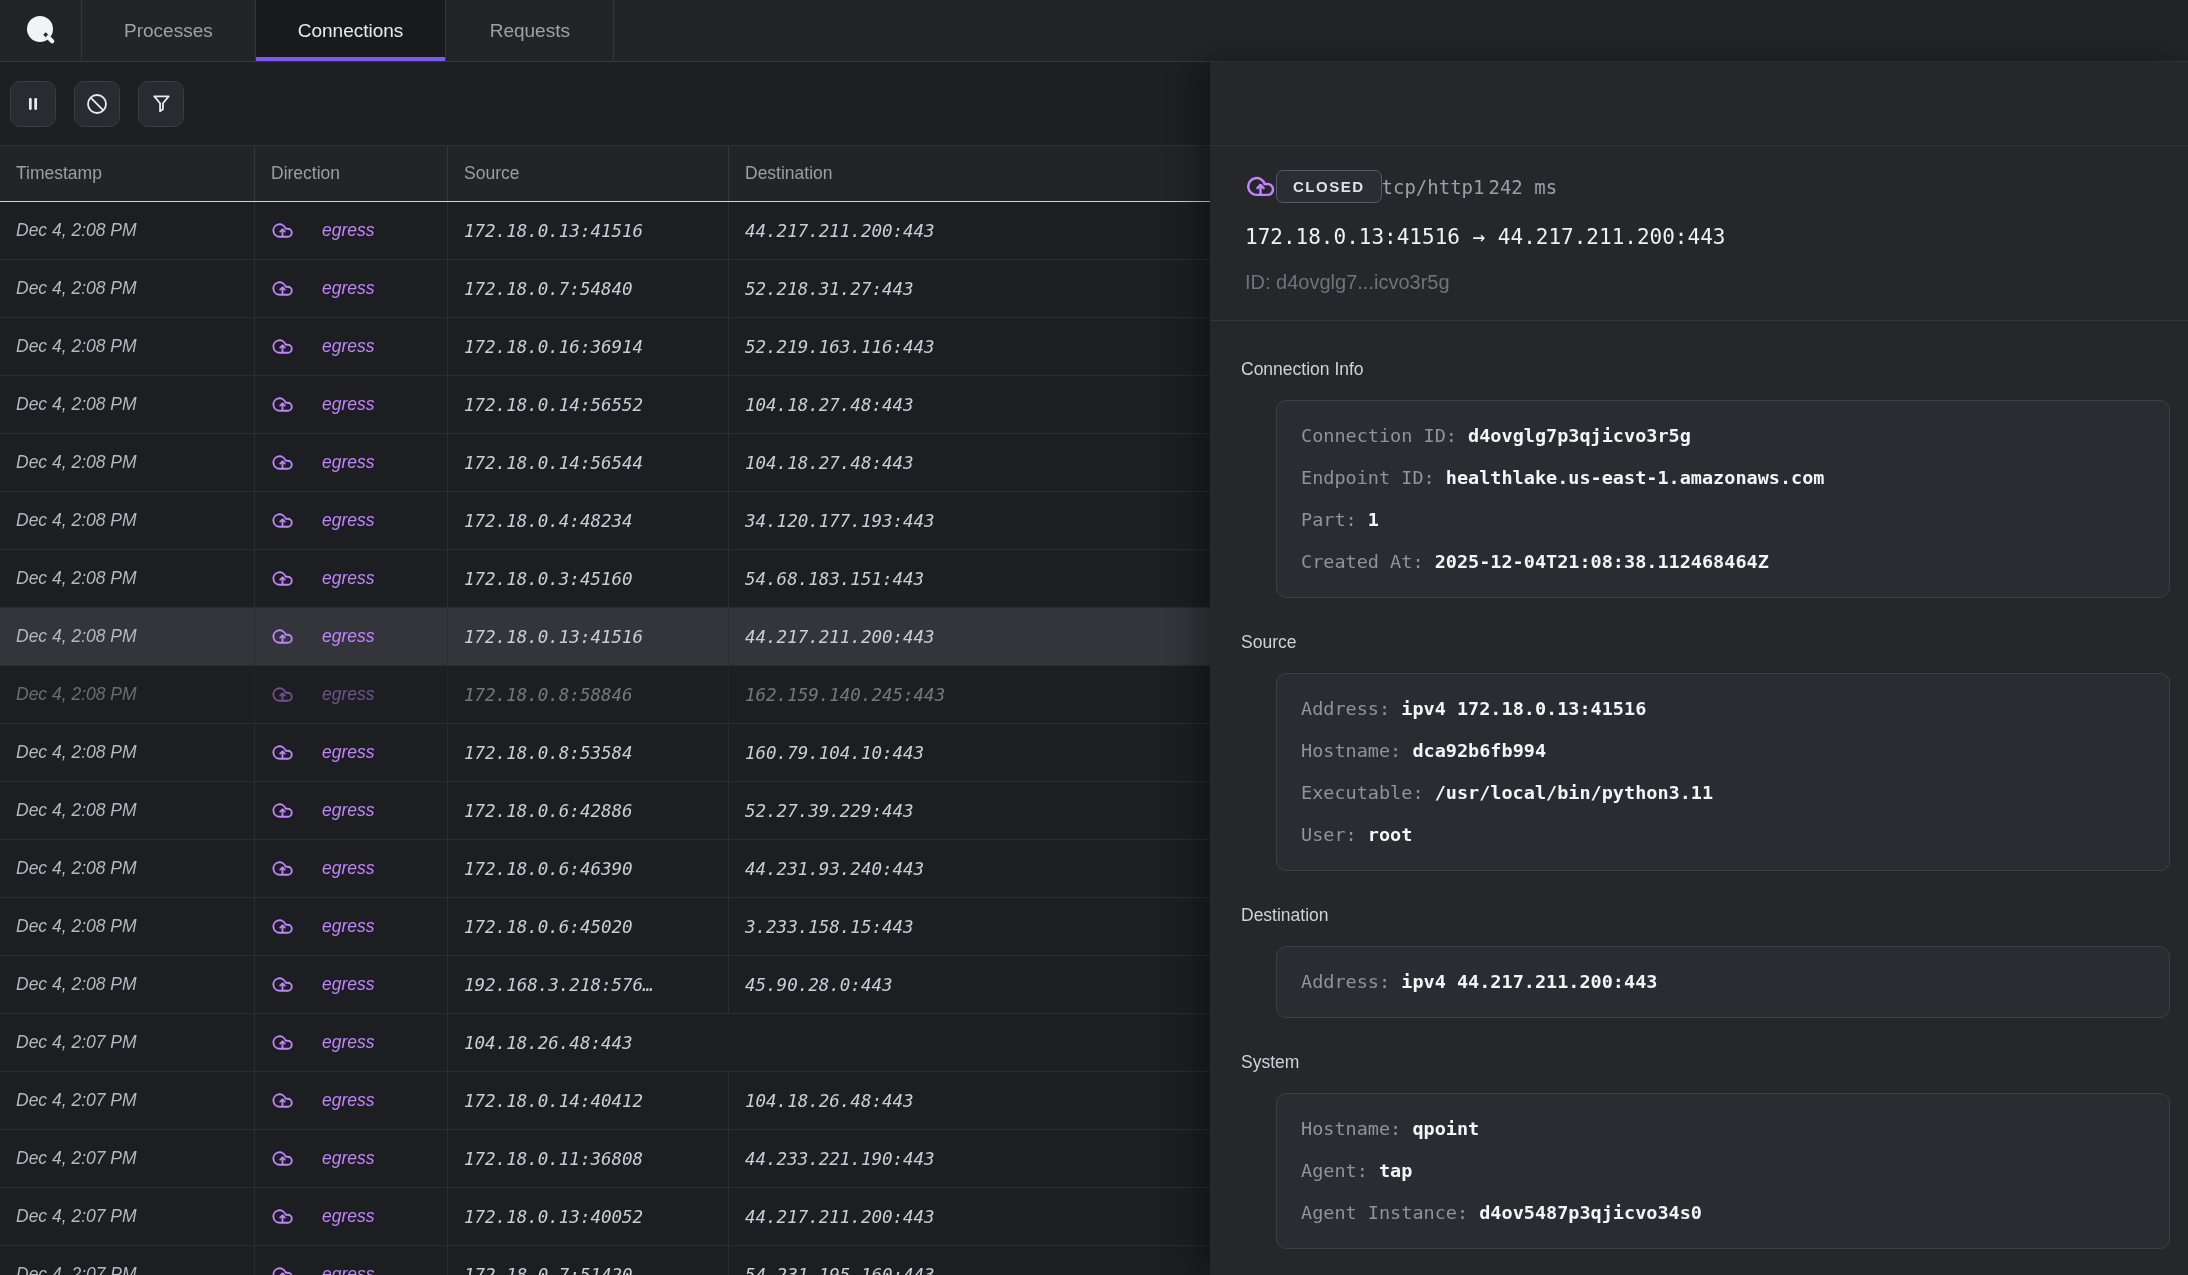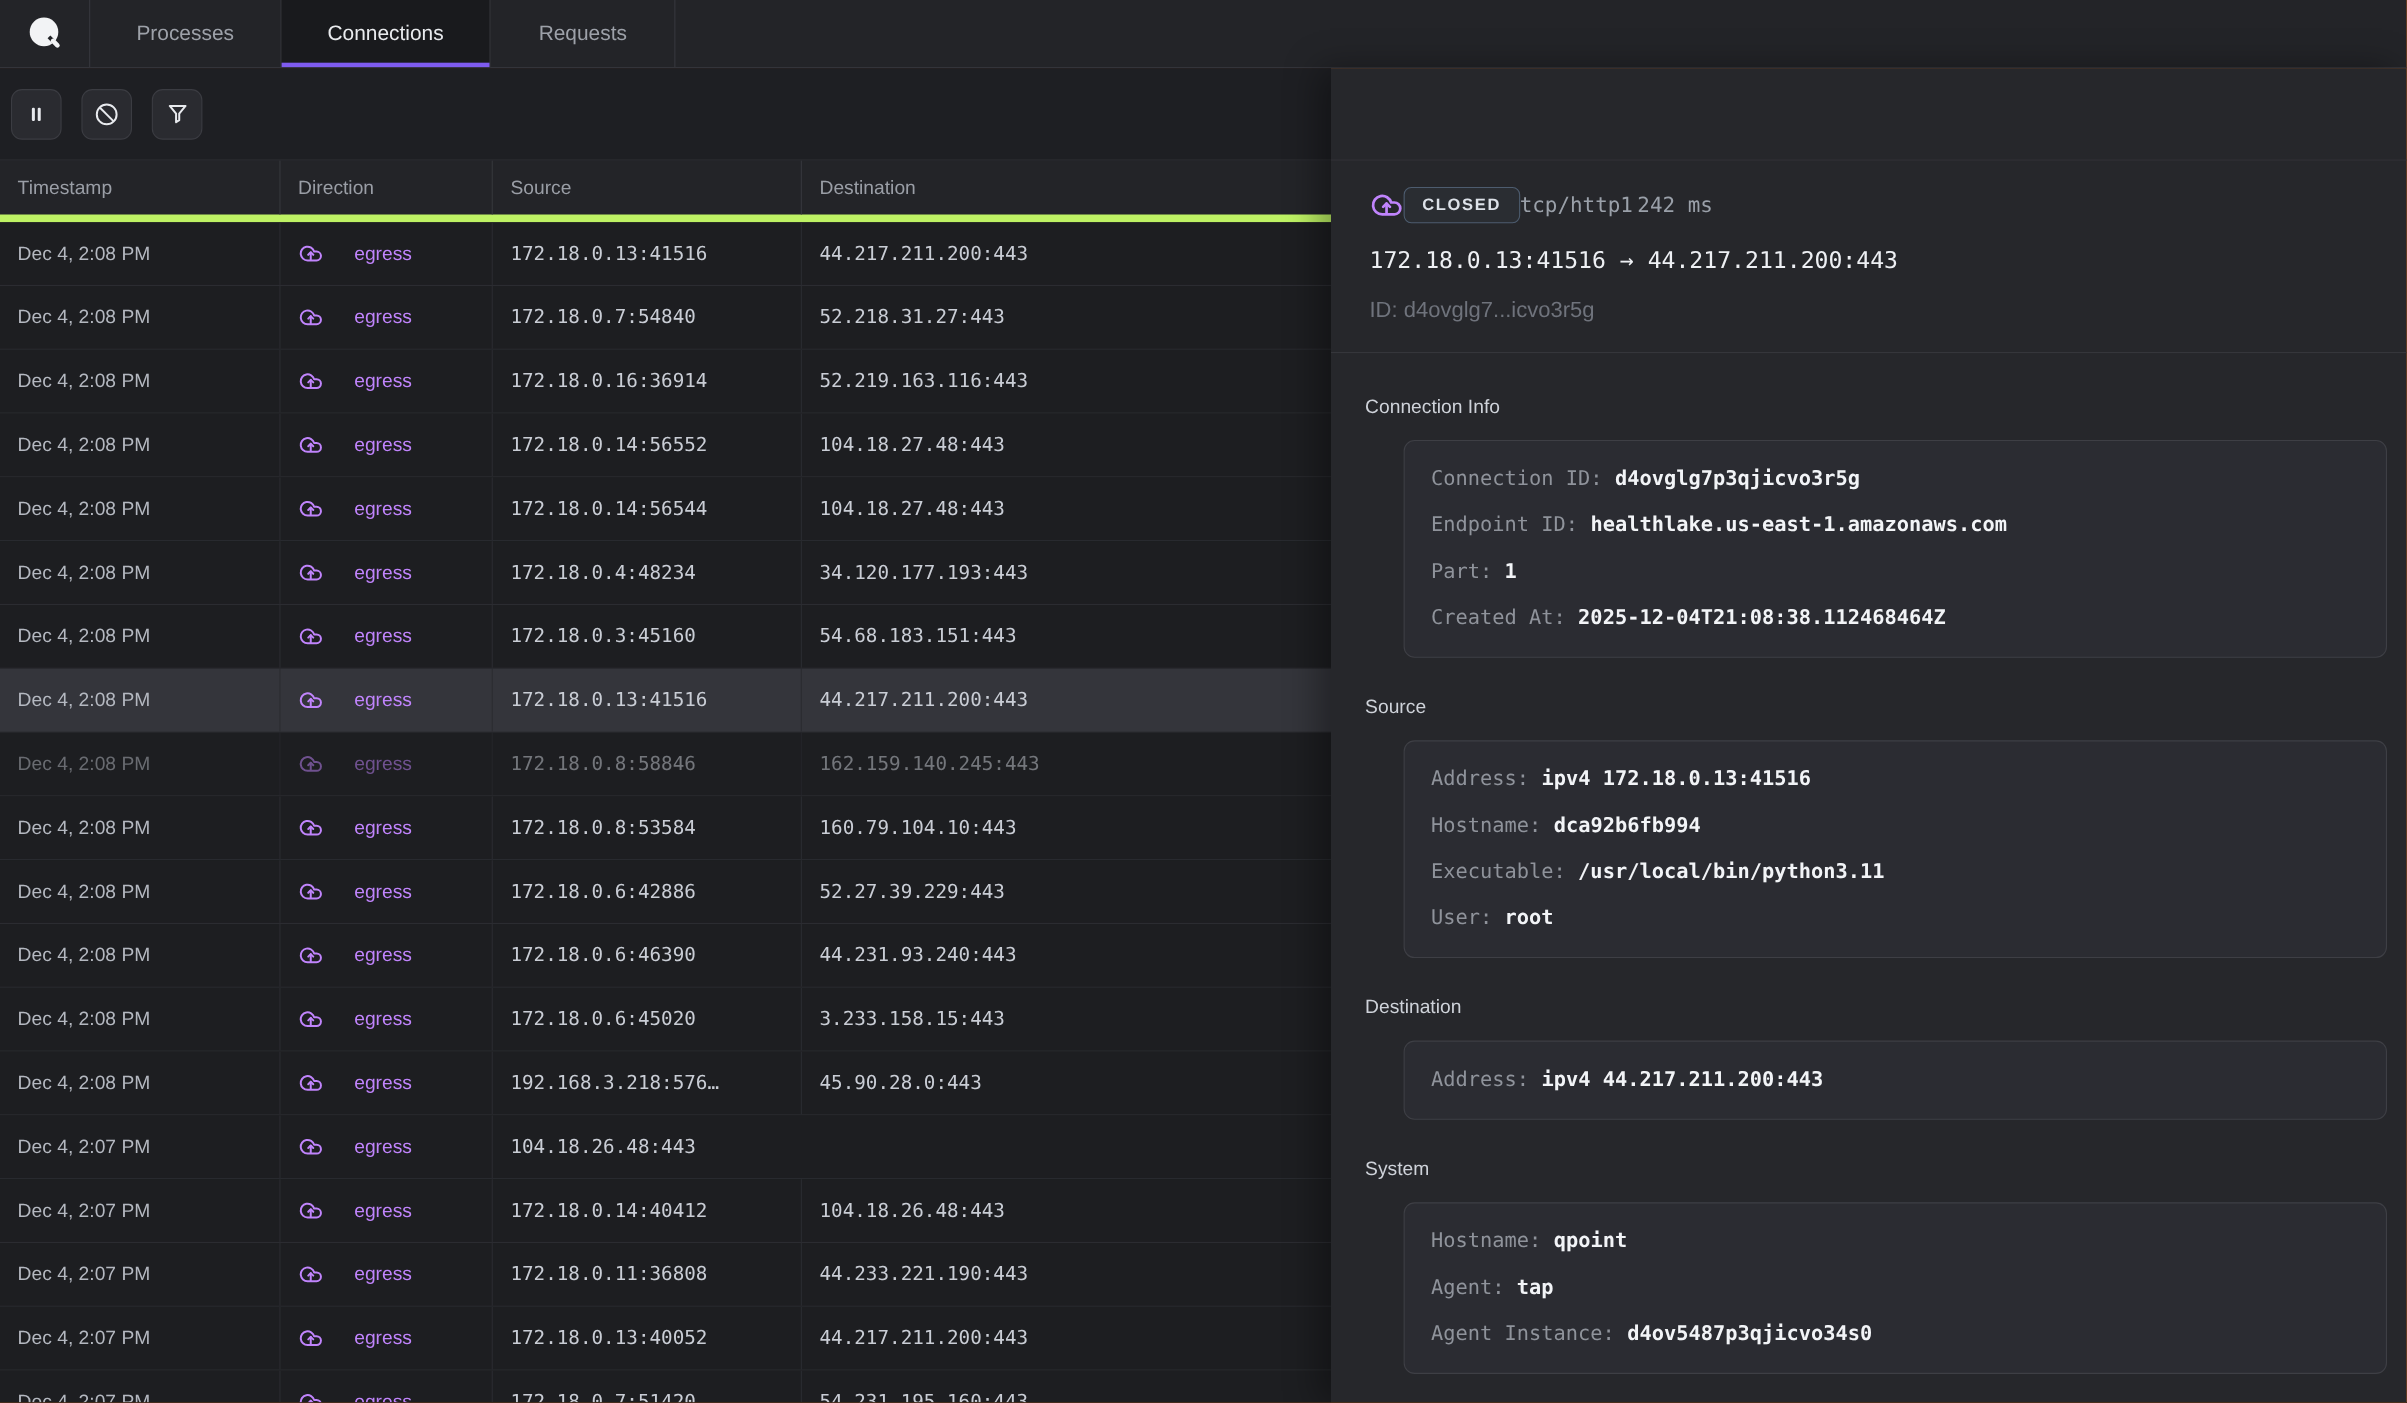--- a/index.html
+++ b/index.html
@@ -20,24 +20,24 @@
   
   .content { flex:1; display:flex; min-height:0; }
   .left { width:1210px; flex-shrink:0; display:flex; flex-direction:column; background:#1d1e21; min-height:0; }
   
   .toolbar { height:84px; flex-shrink:0; border-bottom:1px solid #2f3035; background:#1e1f23;
              display:flex; align-items:center; padding-left:10px; gap:18px; }
   .tbtn { width:46px; height:46px; border-radius:10px; background:#2a2b30; border:1px solid #3b3c42;
           display:flex; align-items:center; justify-content:center; color:#e8eaee; cursor:pointer; }
   
   .thead { height:56px; flex-shrink:0; display:grid; grid-template-columns:255px 193px 281px 1fr;
-           background:#232428; border-bottom:7px solid #bef264; }
+           background:#232428; border-bottom:1px solid #bef264; }
   .th { display:flex; align-items:center; padding-left:16px; font-size:17.5px; color:#9a9ea6; border-right:1px solid #36373c; }
   .th:last-child { border-right:none; }
-  .rows { flex:1; overflow:hidden; }
+  .rows { flex:1; overflow:hidden;font-style:italic; }
   .row { height:58px; display:grid; grid-template-columns:255px 193px 281px 1fr;
          border-bottom:1px solid #2b2c31; background:#1d1e21; cursor:pointer; }
   .row.selected { background:#34353b; }
   .row.dim .cell { opacity:.5; }
   .cell { display:flex; align-items:center; padding-left:16px; border-right:1px solid #2b2c31;
           font-size:17.5px; color:#b4b8c0; white-space:nowrap; overflow:hidden; }
   .cell:last-child { border-right:none; }
   .cell.mono { font-family:"DejaVu Sans Mono", monospace; color:#c9cdd5; font-size:17.5px; }
   .cell.direction { gap:28px; color:var(--egress,#c084fc); }
   .cell.direction svg { flex-shrink:0; }

